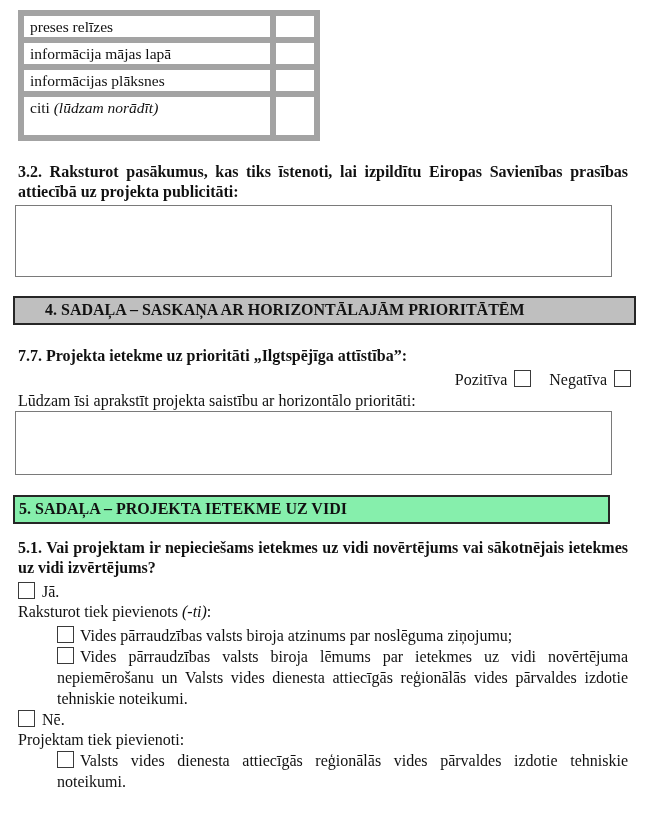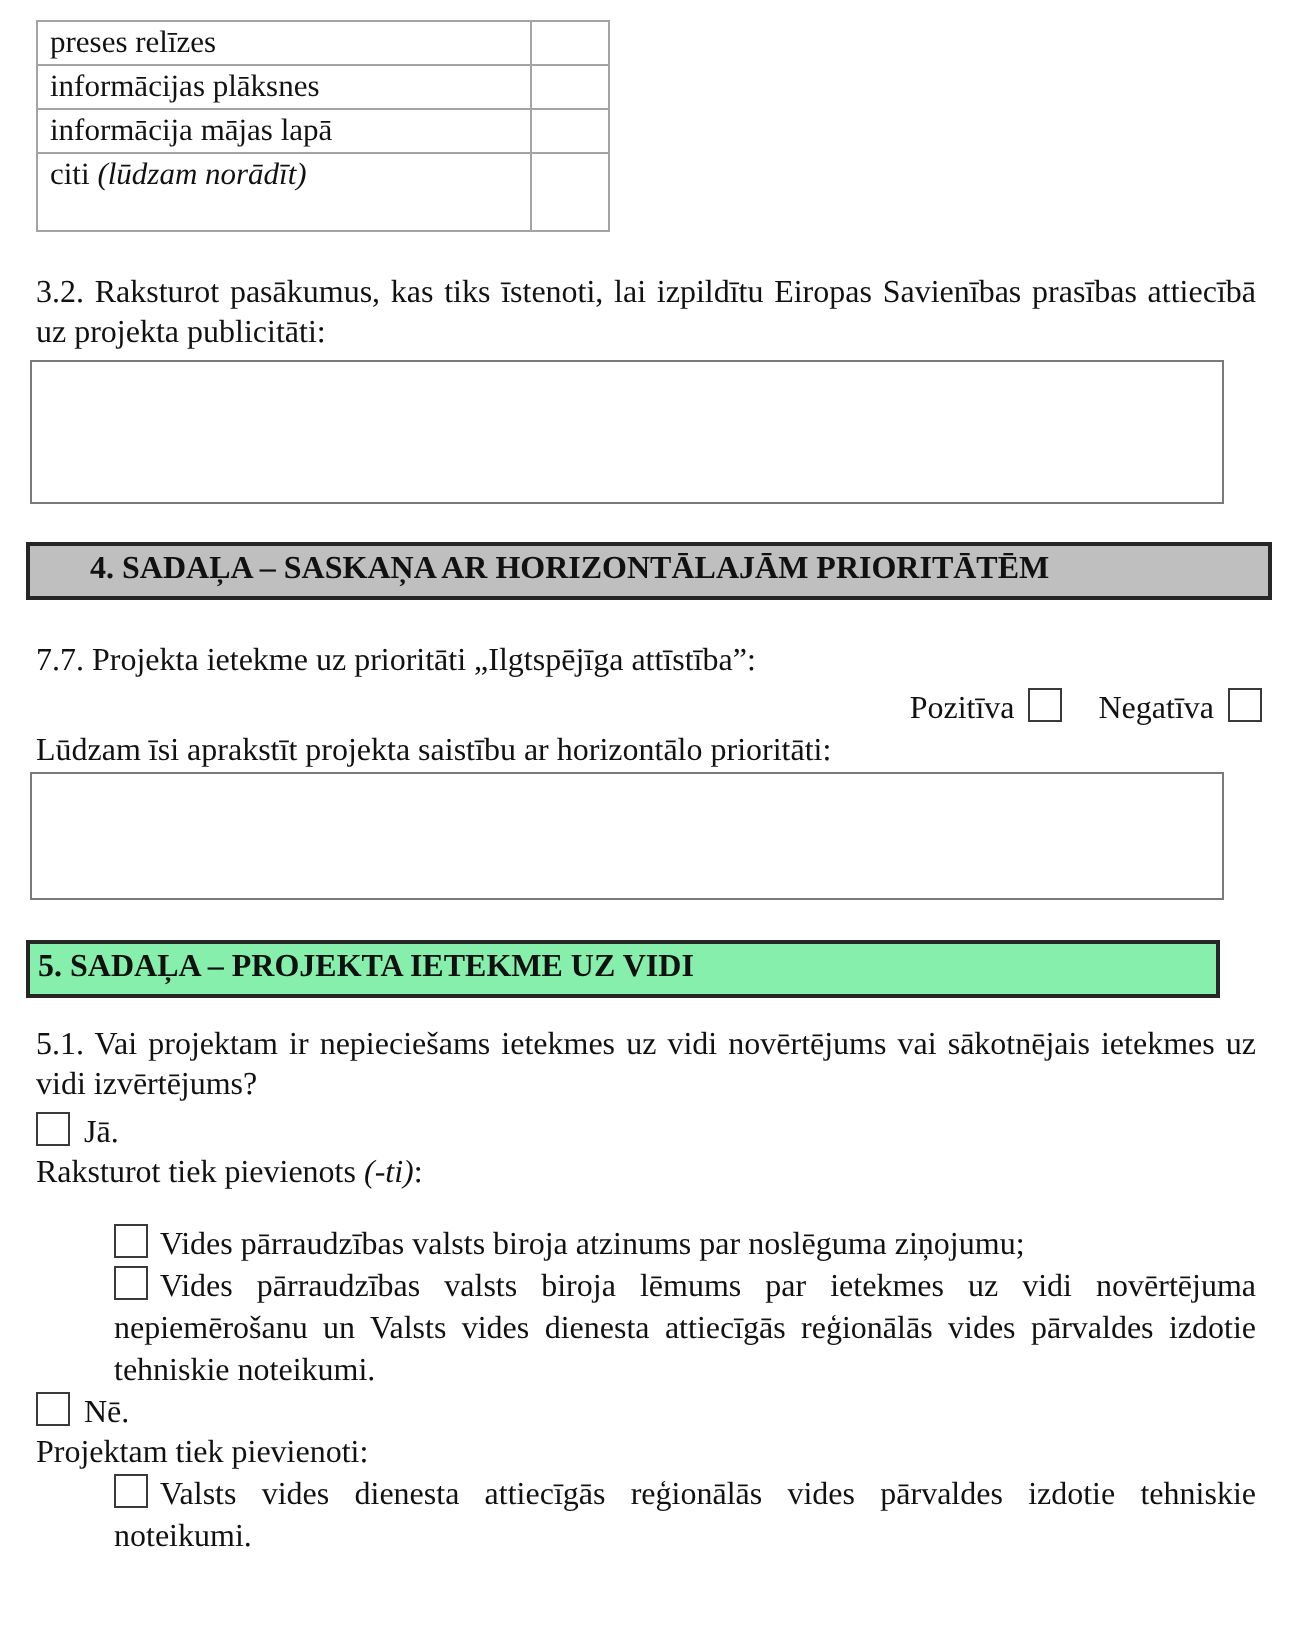--- a/index.html
+++ b/index.html
@@ -14,35 +14,35 @@
     overflow: hidden;
   }
 
   
   .pub-table {
     border-collapse: collapse;
     margin: 10px 0 0 18px;
     table-layout: fixed;
   }
   .pub-table td {
-    border: 1px solid #a3a3a3;
+    border: 6px solid #a3a3a3;
     font-size: 15.5px;
     line-height: 19px;
     padding: 1px 4px 1px 6px;
     vertical-align: top;
     background: #ffffff;
   }
   .pub-table td.label-cell { width: 236px; }
   .pub-table td.check-cell { width: 28px; }
   .pub-table tr.tall td { height: 36px; }
   .it { font-style: italic; }
 
   
   .q {
-    font-weight: normal;
+    font-weight: bold;
     text-align: justify;
     line-height: 20px;
     margin: 21px 17px 3px 18px;
   }
   .q.single { text-align: left; }
 
   .plain {
     line-height: 20px;
     margin: 0 17px 0 18px;
     text-align: left;
@@ -95,39 +95,39 @@
     line-height: 21px;
   }
   .cb-line .cb { margin-right: 7px; }
 
   .cb-item {
     margin: 0 17px 0 57px;
     text-align: justify;
     line-height: 21px;
   }
   .cb-item .cb { margin-right: 6px; }
-  .cb-item.first { margin-top: 15px; }
+  .cb-item.first { margin-top: 3px; }
 </style>
 </head>
 <body>
 
 <div class="page">
 
   <table class="pub-table">
     <tbody>
       <tr>
         <td class="label-cell"><span>preses relīzes</span><span class="it"></span></td>
         <td class="check-cell"></td>
       </tr>
       <tr>
-        <td class="label-cell"><span>informācijas plāksnes</span><span class="it"></span></td>
+        <td class="label-cell"><span>informācija mājas lapā</span><span class="it"></span></td>
         <td class="check-cell"></td>
       </tr>
       <tr>
-        <td class="label-cell"><span>informācija mājas lapā</span><span class="it"></span></td>
+        <td class="label-cell"><span>informācijas plāksnes</span><span class="it"></span></td>
         <td class="check-cell"></td>
       </tr>
       <tr class="tall">
         <td class="label-cell"><span>citi </span><span class="it">(lūdzam norādīt)</span></td>
         <td class="check-cell"></td>
       </tr>
     </tbody>
   </table>
 
   <p class="q">3.2. Raksturot pasākumus, kas tiks īstenoti, lai izpildītu Eiropas Savienības prasības attiecībā uz projekta publicitāti:</p>

